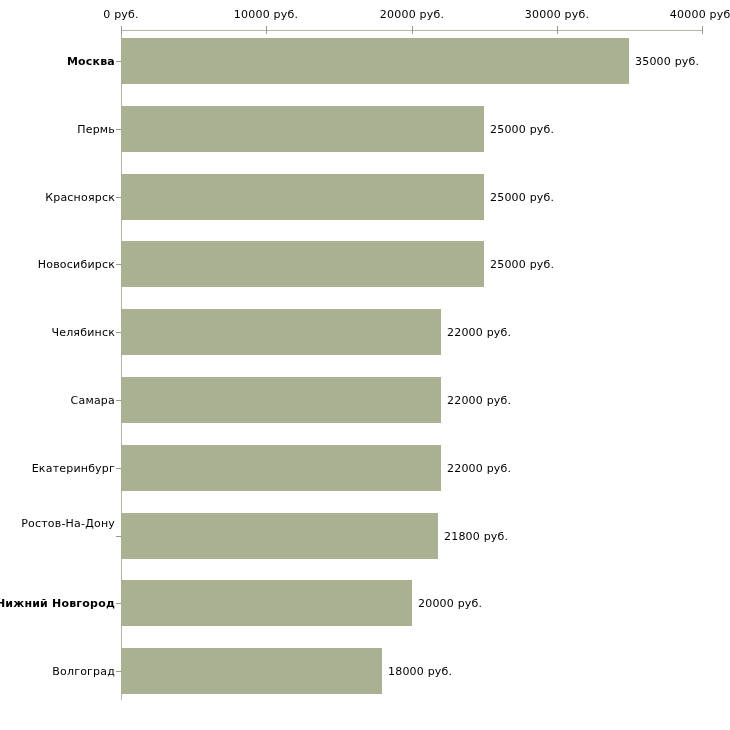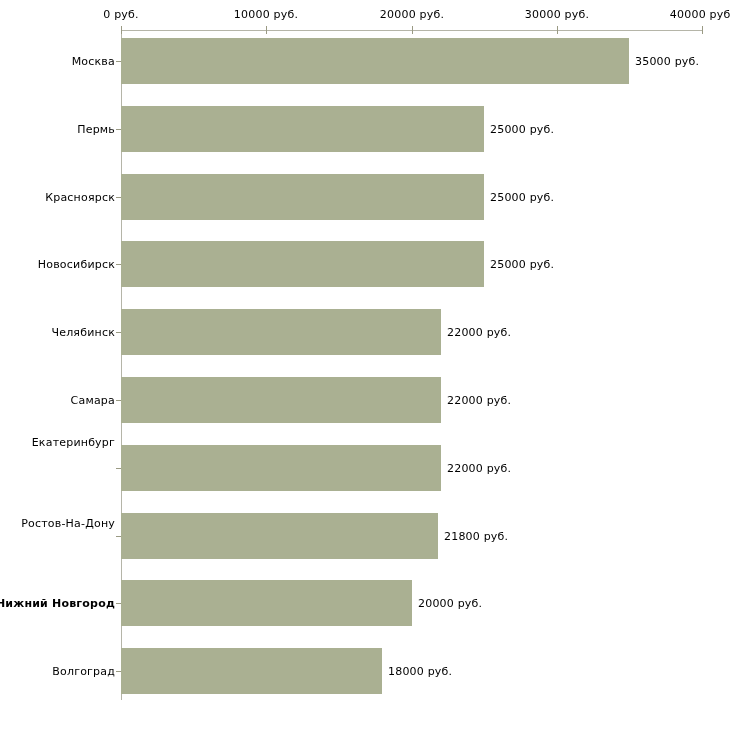--- a/index.html
+++ b/index.html
@@ -103,33 +103,33 @@
       <div class="x-tick-label" style="left: 266px;">10000 руб.</div>
       <div class="x-tick" style="left: 412px;"></div>
       <div class="x-tick-label" style="left: 412px;">20000 руб.</div>
       <div class="x-tick" style="left: 557px;"></div>
       <div class="x-tick-label" style="left: 557px;">30000 руб.</div>
       <div class="x-tick" style="left: 702px;"></div>
       <div class="x-tick-label" style="left: 702px;">40000 руб.</div>
     </div>
   <div id="y-ticks-layer">
       <div class="y-tick" style="top: 61px;"></div>
-      <div class="y-tick-label" style="top: 61px;">Москва</div>
+      <div class="y-tick-label" style="top: 61px; font-weight: bold;">Москва</div>
       <div class="y-tick" style="top: 129px;"></div>
       <div class="y-tick-label" style="top: 129px;">Пермь</div>
       <div class="y-tick" style="top: 197px;"></div>
       <div class="y-tick-label" style="top: 197px;">Красноярск</div>
       <div class="y-tick" style="top: 264px;"></div>
       <div class="y-tick-label" style="top: 264px; padding-left: 32px;">Новосибирск</div>
       <div class="y-tick" style="top: 332px;"></div>
       <div class="y-tick-label" style="top: 332px;">Челябинск</div>
       <div class="y-tick" style="top: 400px;"></div>
       <div class="y-tick-label" style="top: 400px;">Самара</div>
       <div class="y-tick" style="top: 468px;"></div>
-      <div class="y-tick-label" style="top: 442px;">Екатеринбург</div>
+      <div class="y-tick-label" style="top: 468px;">Екатеринбург</div>
       <div class="y-tick" style="top: 536px;"></div>
       <div class="y-tick-label" style="top: 523px;">Ростов-На-Дону</div>
       <div class="y-tick" style="top: 603px;"></div>
       <div class="y-tick-label" style="top: 603px; font-weight: bold;">Нижний Новгород</div>
       <div class="y-tick" style="top: 671px;"></div>
       <div class="y-tick-label" style="top: 671px;">Волгоград</div>
     </div>
   <div id="bars-layer">
       <div class="bar" title="Москва: 35000 руб." style="left: 121px; top: 38px; width: 508px; height: 46px; background: rgb(170, 176, 146);"></div>
       <div class="bar-value-label" style="left: 635px; top: 61px;">35000 руб.</div>

